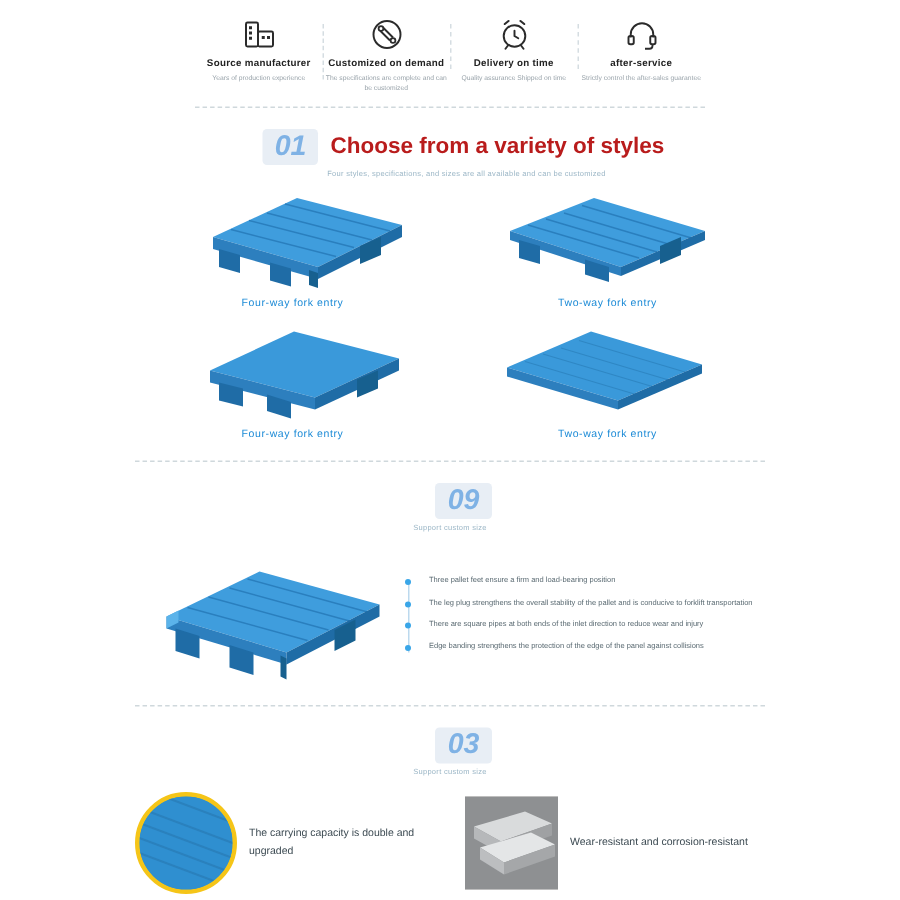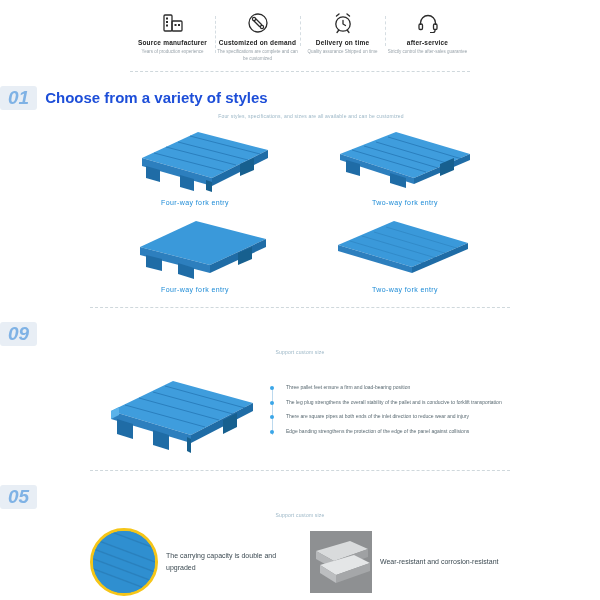--- a/index.html
+++ b/index.html
@@ -62,37 +62,39 @@
   .feature .fdesc {
     font-size: 4.5px;
     color: #9aa4ab;
     line-height: 1.5;
   }
 
   
   .section-head {
     display: flex;
     align-items: center;
+    justify-content: center;
     gap: 8px;
     margin-top: 14px;
+    padding-left: 18px;
   }
   .sec-num {
     background: #e8eef5;
     color: #7fb2e5;
     font-size: 19px;
     font-weight: bold;
     font-style: italic;
     padding: 2px 8px 3px 8px;
     border-radius: 3px;
     line-height: 1;
   }
   .sec-title {
     font-size: 15px;
     font-weight: bold;
-    color: #1d4ed8;
+    color: #b91c1c;
   }
   .sec-sub {
     font-size: 5px;
     color: #9bb6c6;
     text-align: center;
     margin-top: 3px;
     letter-spacing: .2px;
   }
   .sec-sub.left-ind {
     margin-left: 22px;
@@ -402,21 +404,21 @@
       <div class="bullet">Three pallet feet ensure a firm and load-bearing position</div>
       <div class="bullet">The leg plug strengthens the overall stability of the pallet and is conducive to forklift transportation</div>
       <div class="bullet">There are square pipes at both ends of the inlet direction to reduce wear and injury</div>
       <div class="bullet">Edge banding strengthens the protection of the edge of the panel against collisions</div>
     </div>
   </div>
 
   <div class="divider"></div>
 
   <div class="section-head">
-    <span class="sec-num">05</span>
+    <span class="sec-num">03</span>
   </div>
   <div class="sec-sub">Support custom size</div>
 
   <div class="material-body">
 
     <div class="mat-item">
       <div class="mat-circle">
         <svg width="62" height="62" viewBox="0 0 62 62">
           <rect width="62" height="62" fill="#2f8fd0"></rect>
           <g stroke="#2a81bd" stroke-width="1.4">

